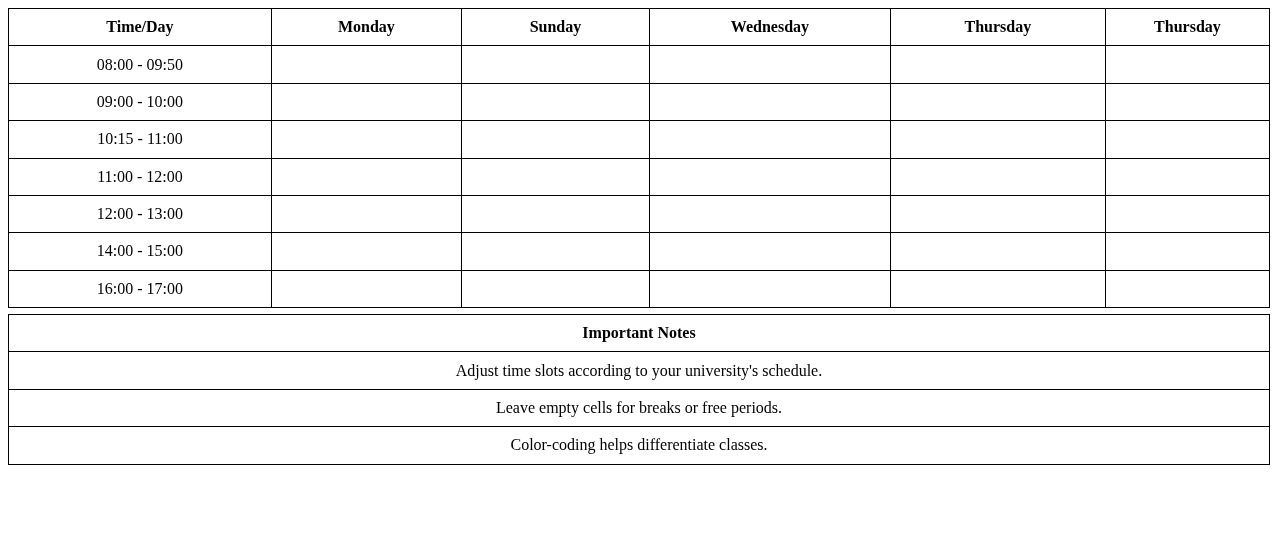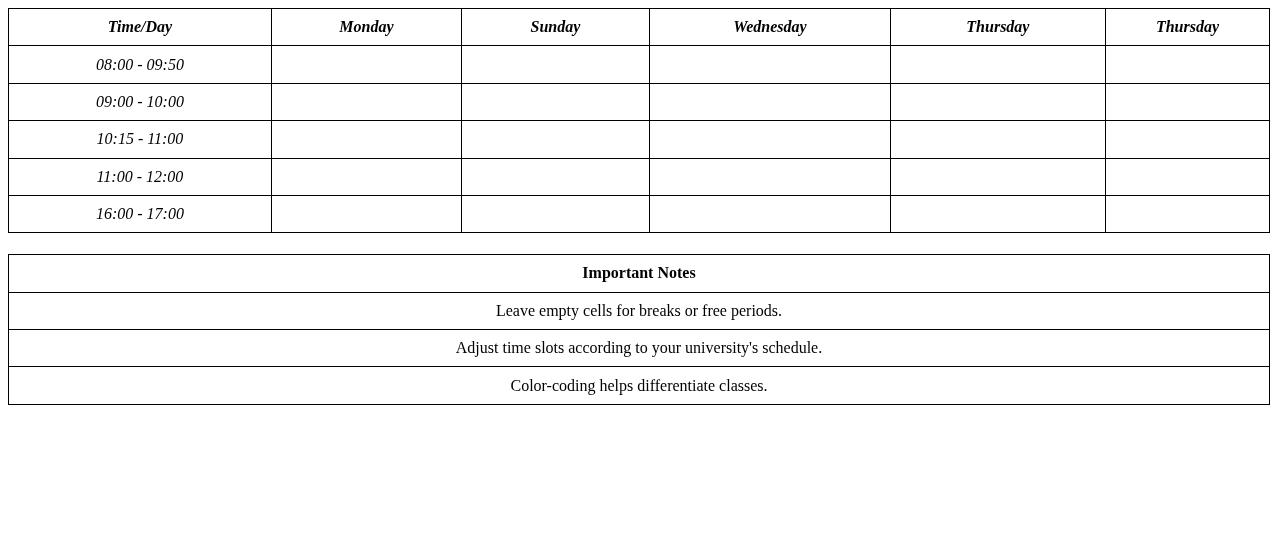--- a/index.html
+++ b/index.html
@@ -21,21 +21,21 @@
   }
   th, td {
     border: 1px solid #000000;
     text-align: center;
     vertical-align: middle;
     padding: 9.2px 4px;
     overflow: hidden;
     white-space: nowrap;
   }
   th { font-weight: bold; }
-  .timetable { margin-bottom: 21px; font-style: italic; }
+  .timetable { margin-bottom: 6px; }
 </style>
 </head>
 <body>
 
 <table class="timetable">
   <colgroup>
     <col style="width:20.85%">
     <col style="width:15.07%">
     <col style="width:14.91%">
     <col style="width:19.11%">
@@ -79,40 +79,56 @@
     </tr>
     <tr>
       <td>11:00 - 12:00</td>
       <td></td>
       <td></td>
       <td></td>
       <td></td>
       <td></td>
     </tr>
     <tr>
+      <td>12:00 - 13:00</td>
+      <td></td>
+      <td></td>
+      <td></td>
+      <td></td>
+      <td></td>
+    </tr>
+    <tr>
+      <td>14:00 - 15:00</td>
+      <td></td>
+      <td></td>
+      <td></td>
+      <td></td>
+      <td></td>
+    </tr>
+    <tr>
       <td>16:00 - 17:00</td>
       <td></td>
       <td></td>
       <td></td>
       <td></td>
       <td></td>
     </tr>
   </tbody>
 </table>
 
 <table class="notes-table">
   <thead>
     <tr>
       <th>Important Notes</th>
     </tr>
   </thead>
   <tbody>
     <tr>
-      <td>Leave empty cells for breaks or free periods.</td>
+      <td>Adjust time slots according to your university's schedule.</td>
     </tr>
     <tr>
-      <td>Adjust time slots according to your university's schedule.</td>
+      <td>Leave empty cells for breaks or free periods.</td>
     </tr>
     <tr>
       <td>Color-coding helps differentiate classes.</td>
     </tr>
   </tbody>
 </table>
 
 </body></html>

